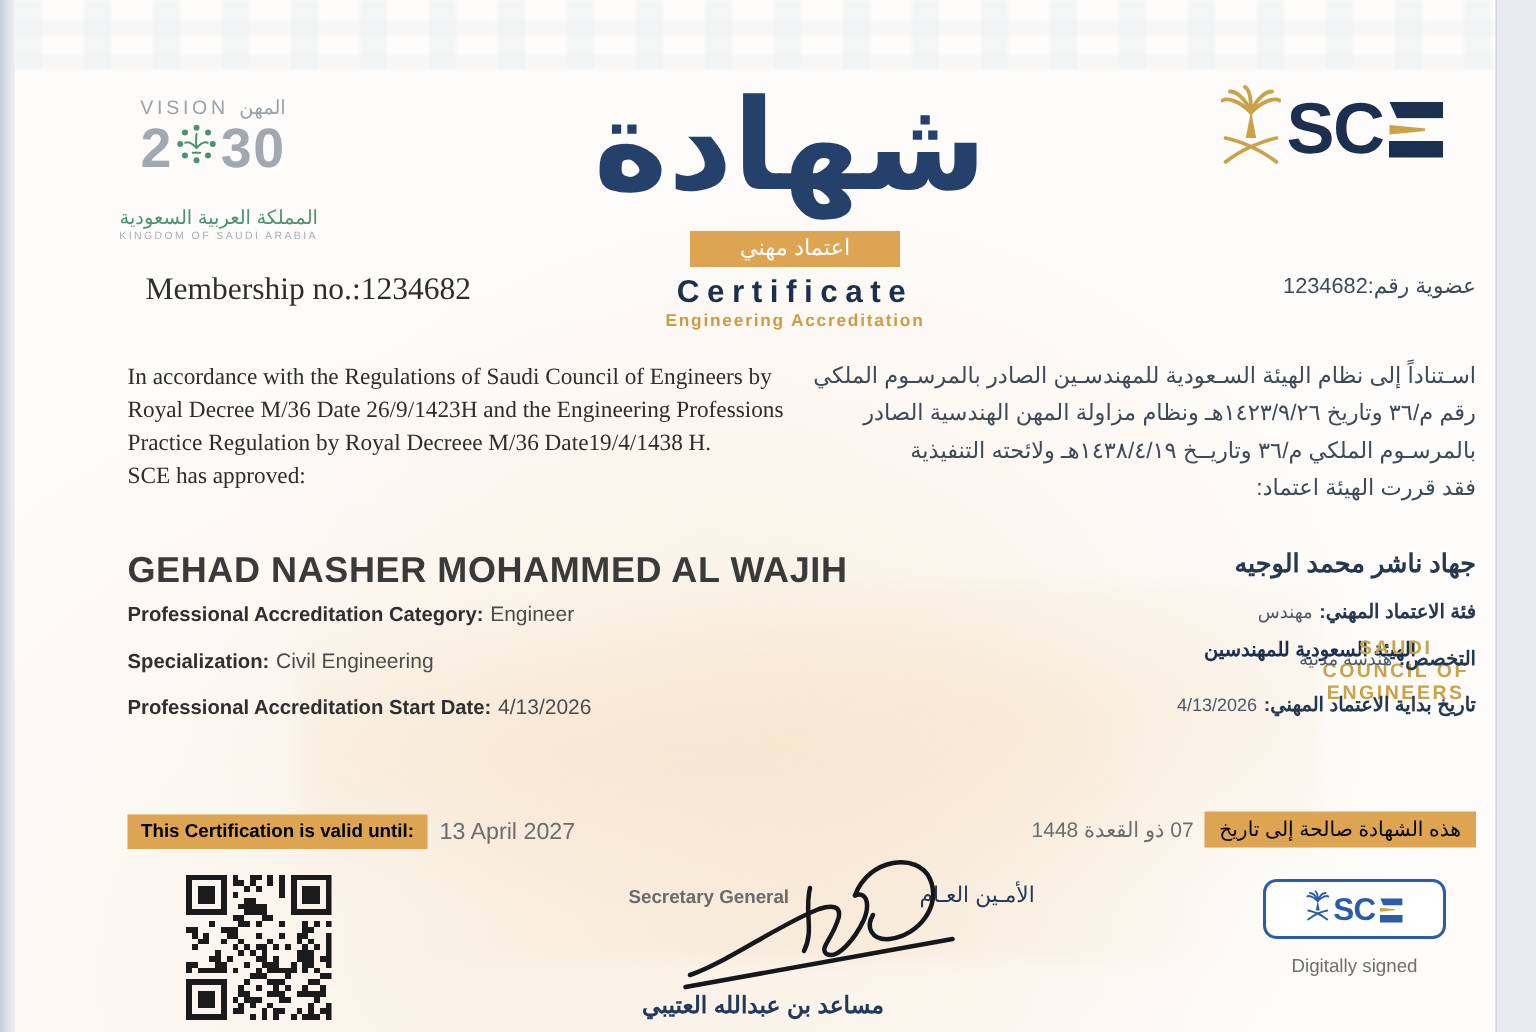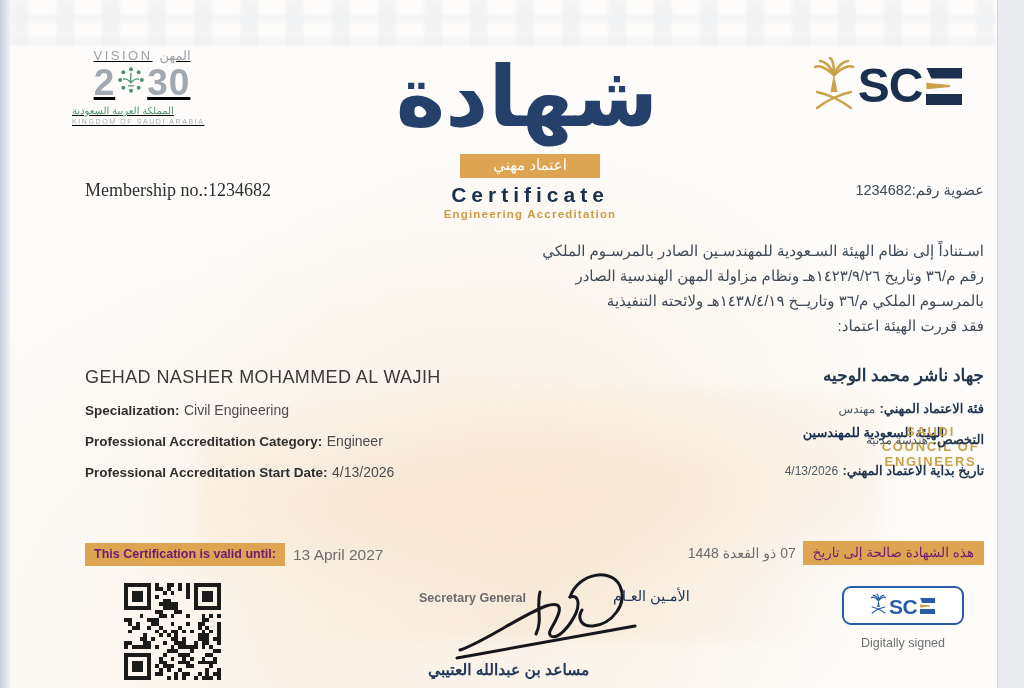--- a/index.html
+++ b/index.html
@@ -27,28 +27,28 @@
     filter:blur(1px);
   }
   .wm { position:absolute; left:200px; top:390px; width:680px; height:250px; filter:blur(5px);
     background:
       radial-gradient(ellipse at 28% 45%, rgba(246,226,201,.6), transparent 55%),
       radial-gradient(ellipse at 68% 35%, rgba(246,226,201,.5), transparent 55%),
       radial-gradient(ellipse at 50% 85%, rgba(246,226,201,.5), transparent 60%);
   }
 
   
-  .vision { position:absolute; left:72px; top:48px; width:140px; text-align:left;text-decoration:underline; }
+  .vision { position:absolute; left:72px; top:64px; width:140px; text-align:right; }
   .vision .row1 { display:flex; justify-content:center; align-items:baseline; gap:7px;
     color:#9aa1a9; }
   .vision .row1 .lat { font-size:13px; letter-spacing:2.5px; }
   .vision .row1 .arb { font-size:13px; direction:rtl; }
   .vision .row2 { display:flex; justify-content:center; align-items:center; gap:1px; margin-top:1px;
     color:#a2a8af; font-weight:bold; font-size:37px; line-height:1; letter-spacing:1px; }
-  .vision .row3 { margin-top:4px; font-size:10px; color:#4c9270; direction:rtl; }
+  .vision .row3 { margin-top:20px; font-size:13px; color:#4c9270; direction:rtl; }
   .vision .row4 { margin-top:2px; font-size:7px; letter-spacing:1.6px; color:#a8aeb5; }
 
   
   .titleblock { position:absolute; left:402px; top:44px; width:256px; text-align:center; }
   .callig { font-size:84px; line-height:1.28; color:#24406b; font-weight:bold;
     font-family:"DejaVu Sans", sans-serif; direction:rtl; }
   .band { margin:2px auto 5px; width:140px; background:#dda451; color:#ffffff;
     font-size:15px; padding:2px 0 4px; letter-spacing:5px; direction:rtl; }
   .cert-title { font-size:21px; font-weight:bold; color:#1b2f4e; letter-spacing:5px; }
   .cert-sub { font-size:11.5px; font-weight:bold; color:#cf9a44; letter-spacing:1.2px; margin-top:1px; }
@@ -59,50 +59,50 @@
   .sce .acronym { font-size:48px; font-weight:800; letter-spacing:-1px; color:#1b2f4e; line-height:1; }
   .ebars { display:flex; flex-direction:column; gap:3px; }
   .ebars .b1,.ebars .b3 { width:36px; height:11px; background:#1b2f4e; }
   .ebars .b1 { clip-path:polygon(0 0,100% 0,100% 100%,14% 100%); }
   .ebars .b2 { width:24px; height:9px; background:#c9a24a;
     clip-path:polygon(0 15%,100% 40%,100% 60%,0 85%); }
   .sce .name-ar { margin-top:4px; font-size:13px; color:#1b2f4e; direction:rtl; }
   .sce .name-en { margin-top:1px; font-size:13px; letter-spacing:1.7px; color:#c9a24a; font-weight:bold; }
 
   
-  .membership-en { position:absolute; left:85px; top:180px; font-family:"Liberation Serif", serif;
-    font-size:18px; color:#2e2e2e; }
+  .membership-en { position:absolute; left:97px; top:180px; font-family:"Liberation Serif", serif;
+    font-size:21px; color:#2e2e2e; }
   .membership-ar { position:absolute; right:40px; top:182px; font-size:14.5px; color:#3e4a59; direction:rtl; }
 
   
   .intro-en { position:absolute; left:85px; top:241px; width:452px; font-family:"Liberation Serif", serif;
     font-size:15.5px; line-height:22px; color:#2d2d2d; }
   .intro-en .approved { display:block; }
   .intro-ar { position:absolute; right:40px; top:238px; width:458px; direction:rtl; text-align:right;
     font-size:15px; line-height:25px; color:#3f4a58; }
   .intro-ar .approved { display:block; }
 
   
-  .name-en { position:absolute; left:85px; top:367px; font-size:18px; font-weight:normal;
+  .name-en { position:absolute; left:85px; top:367px; font-size:24px; font-weight:bold;
     color:#3a3a3a; letter-spacing:.4px; }
   .fields-en { position:absolute; left:85px; top:401px; }
   .fields-en .frow { margin-bottom:13px; }
   .fields-en .flabel { font-size:13.5px; font-weight:bold; color:#2f2f2f; }
   .fields-en .fvalue { font-size:14px; color:#4c4c4c; }
 
   .name-ar { position:absolute; right:40px; top:365px; font-size:17px; font-weight:bold;
     color:#24384f; direction:rtl; }
   .fields-ar { position:absolute; right:40px; top:399px; direction:rtl; text-align:right; }
   .fields-ar .frow { margin-bottom:13px; }
   .fields-ar .flabel { font-size:13px; font-weight:bold; color:#24384f; }
   .fields-ar .fvalue { font-size:12px; color:#4c5866; }
 
   
   .valid-en { position:absolute; left:85px; top:543px; display:flex; align-items:center; gap:8px; }
-  .gold-badge { background:#dda451; color:#701a75; font-weight:bold; font-size:12.5px; padding:4px 9px 5px; }
+  .gold-badge { background:#dda451; color:#000000; font-weight:bold; font-size:12.5px; padding:4px 9px 5px; }
   .valid-en .vdate { font-size:15.5px; color:#6d6d6d; }
   .valid-ar { position:absolute; right:40px; top:541px; direction:rtl; display:flex; align-items:center; gap:7px; }
   .valid-ar .gold-badge { font-size:13.5px; font-weight:normal; padding:3px 10px 5px; }
   .valid-ar .vdate { font-size:14px; color:#6d6d6d; direction:rtl; }
 
   
   .qr { position:absolute; left:124px; top:583px; width:97px; height:97px; }
   .sec-en { position:absolute; left:419px; top:591px; font-size:12.5px; font-weight:bold; color:#6b6b6b; }
   .sec-ar { position:absolute; left:613px; top:588px; font-size:14.5px; color:#22395c; direction:rtl; }
   .signature { position:absolute; left:452px; top:566px; width:190px; height:102px; }
@@ -193,34 +193,38 @@
           <span class="b3"></span>
       </span>
     </div>
     <div class="name-ar">الهيئة السعودية للمهندسين</div>
     <div class="name-en">SAUDI COUNCIL OF ENGINEERS</div>
   </div>
 
   <div class="membership-en">Membership no.:1234682</div>
   <div class="membership-ar">عضوية رقم:1234682</div>
 
+  <div class="intro-en">
+    <span>In accordance with the Regulations of Saudi Council of Engineers by Royal Decree M/36 Date 26/9/1423H and the Engineering Professions Practice Regulation by Royal Decreee M/36 Date19/4/1438 H.</span>
+    <span class="approved">SCE has approved:</span>
+  </div>
   <div class="intro-ar">
     <span>اسـتناداً إلى نظام الهيئة السـعودية للمهندسـين الصادر بالمرسـوم الملكي رقم م/٣٦ وتاريخ ١٤٢٣/٩/٢٦هـ ونظام مزاولة المهن الهندسية الصادر بالمرسـوم الملكي م/٣٦ وتاريــخ ١٤٣٨/٤/١٩هـ ولائحته التنفيذية</span>
     <span class="approved">فقد قررت الهيئة اعتماد:</span>
   </div>
 
   <div class="name-en">GEHAD NASHER MOHAMMED AL WAJIH</div>
   <div class="fields-en">
     <div class="frow">
+      <span class="flabel">Professional Accreditation Category:</span>
+      <span class="fvalue">Engineer</span>
+    </div>
+    <div class="frow">
       <span class="flabel">Specialization:</span>
       <span class="fvalue">Civil Engineering</span>
-    </div>
-    <div class="frow">
-      <span class="flabel">Professional Accreditation Category:</span>
-      <span class="fvalue">Engineer</span>
     </div>
     <div class="frow">
       <span class="flabel">Professional Accreditation Start Date:</span>
       <span class="fvalue">4/13/2026</span>
     </div>
   </div>
 
   <div class="name-ar">جهاد ناشر محمد الوجيه</div>
   <div class="fields-ar">
     <div class="frow">

